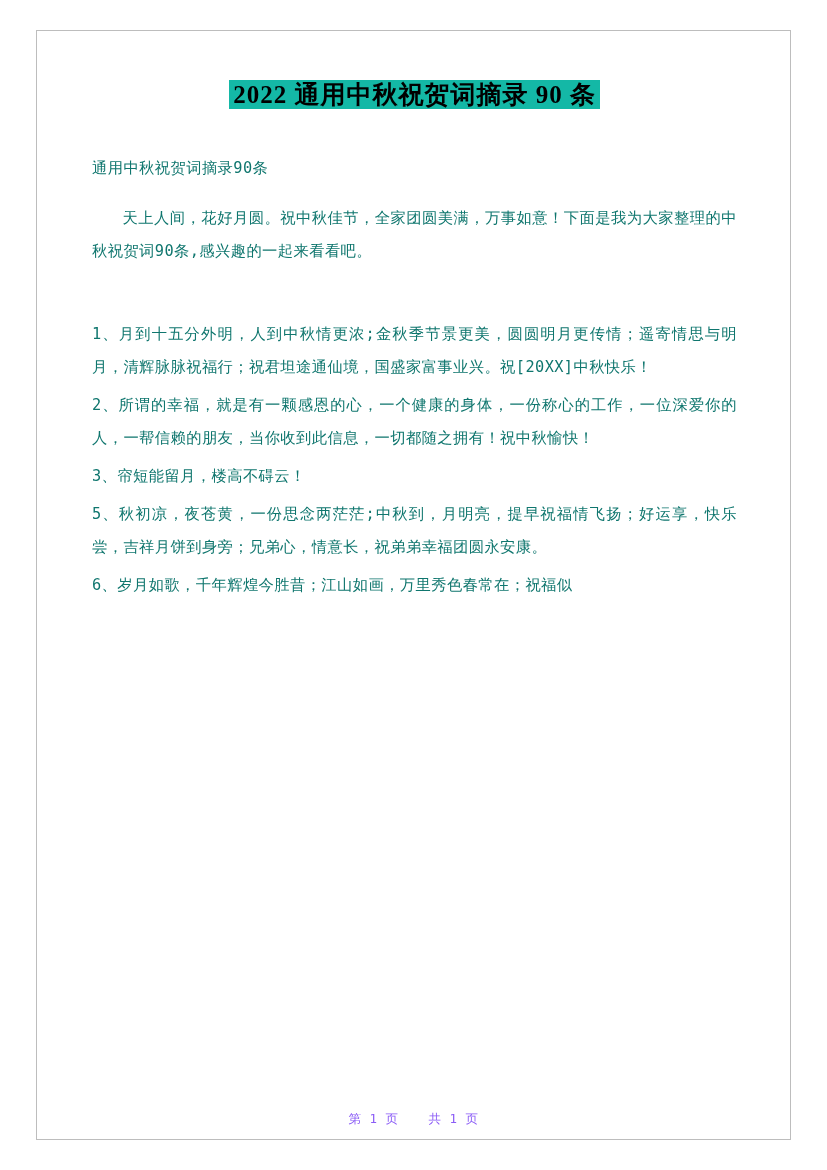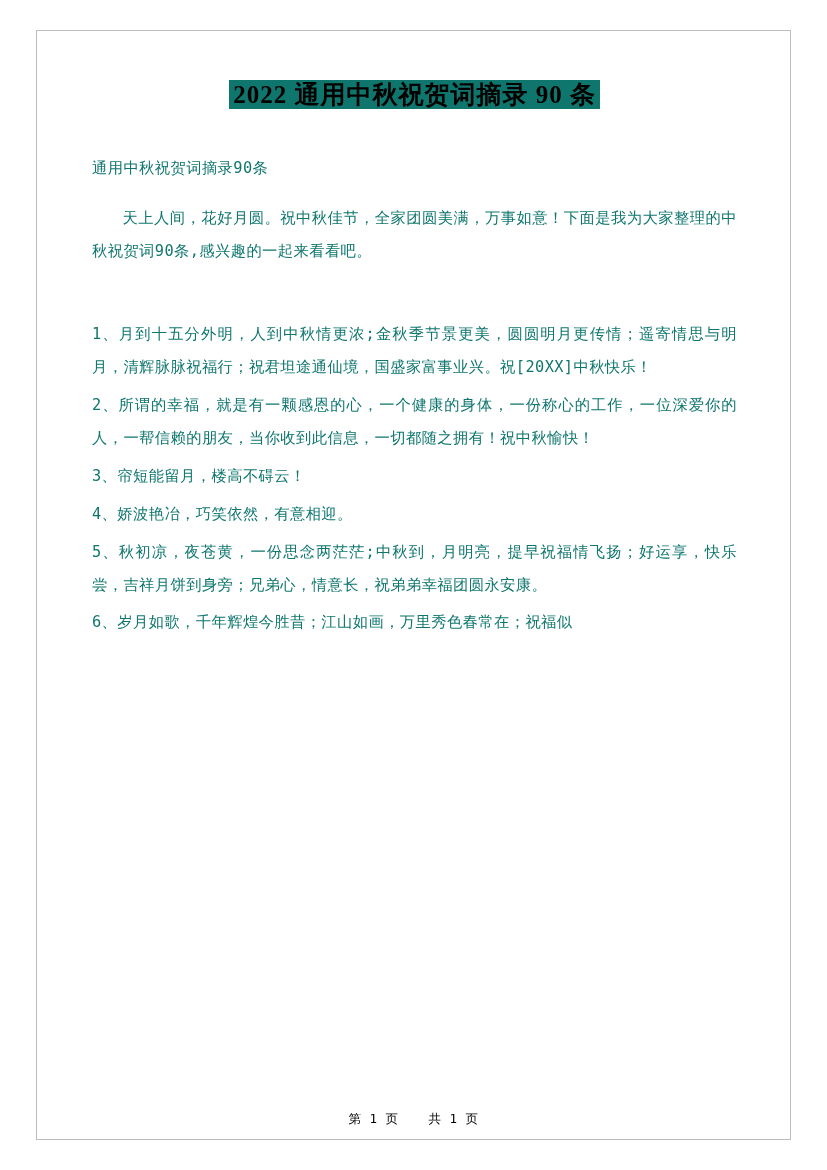--- a/index.html
+++ b/index.html
@@ -41,21 +41,21 @@
     text-align: center;
     font-size: 25px;
     font-weight: bold;
     font-family: "Liberation Serif", serif;
     color: #000000;
     letter-spacing: 1px;
     margin: 0 0 40px 0;
     line-height: 1.35;
   }
   .doc-title .hl {
-    background: #0f766e;
+    background: #14b8a6;
     padding: 1px 4px;
   }
   .para {
     font-family: "DejaVu Sans Mono", monospace;
     font-size: 15.3px;
     color: #0f766e;
     line-height: 2.15;
     margin: 0 0 5px 0;
     text-align: justify;
     letter-spacing: 0.4px;
@@ -73,21 +73,21 @@
     height: 12px;
   }
   .footer {
     position: absolute;
     left: 0;
     right: 0;
     bottom: 42px;
     text-align: center;
     font-family: "DejaVu Sans Mono", monospace;
     font-size: 12.5px;
-    color: #000000;
+    color: #8b5cf6;
     letter-spacing: 0.5px;
   }
   .footer span {
     display: inline-block;
   }
   .footer .sep {
     width: 14px;
   }
 </style>
 </head>
@@ -103,21 +103,20 @@
 
     <div class="spacer-sm"></div>
 
     <p class="para indent">天上人间，花好月圆。祝中秋佳节，全家团圆美满，万事如意！下面是我为大家整理的中秋祝贺词90条,感兴趣的一起来看看吧。</p>
 
     <div class="spacer-lg"></div>
 
     <p class="para">1、月到十五分外明，人到中秋情更浓;金秋季节景更美，圆圆明月更传情；遥寄情思与明月，清辉脉脉祝福行；祝君坦途通仙境，国盛家富事业兴。祝[20XX]中秋快乐！</p>
     <p class="para">2、所谓的幸福，就是有一颗感恩的心，一个健康的身体，一份称心的工作，一位深爱你的人，一帮信赖的朋友，当你收到此信息，一切都随之拥有！祝中秋愉快！</p>
     <p class="para">3、帘短能留月，楼高不碍云！</p>
-    <p class="para">4、娇波艳冶，巧笑依然，有意相迎。</p>
     <p class="para">5、秋初凉，夜苍黄，一份思念两茫茫;中秋到，月明亮，提早祝福情飞扬；好运享，快乐尝，吉祥月饼到身旁；兄弟心，情意长，祝弟弟幸福团圆永安康。</p>
     <p class="para tight">6、岁月如歌，千年辉煌今胜昔；江山如画，万里秀色春常在；祝福似</p>
   </div>
 
   <div class="footer">
     <span>第 1 页</span>
     <span class="sep"></span>
     <span>共 1 页</span>
   </div>
 </div>

